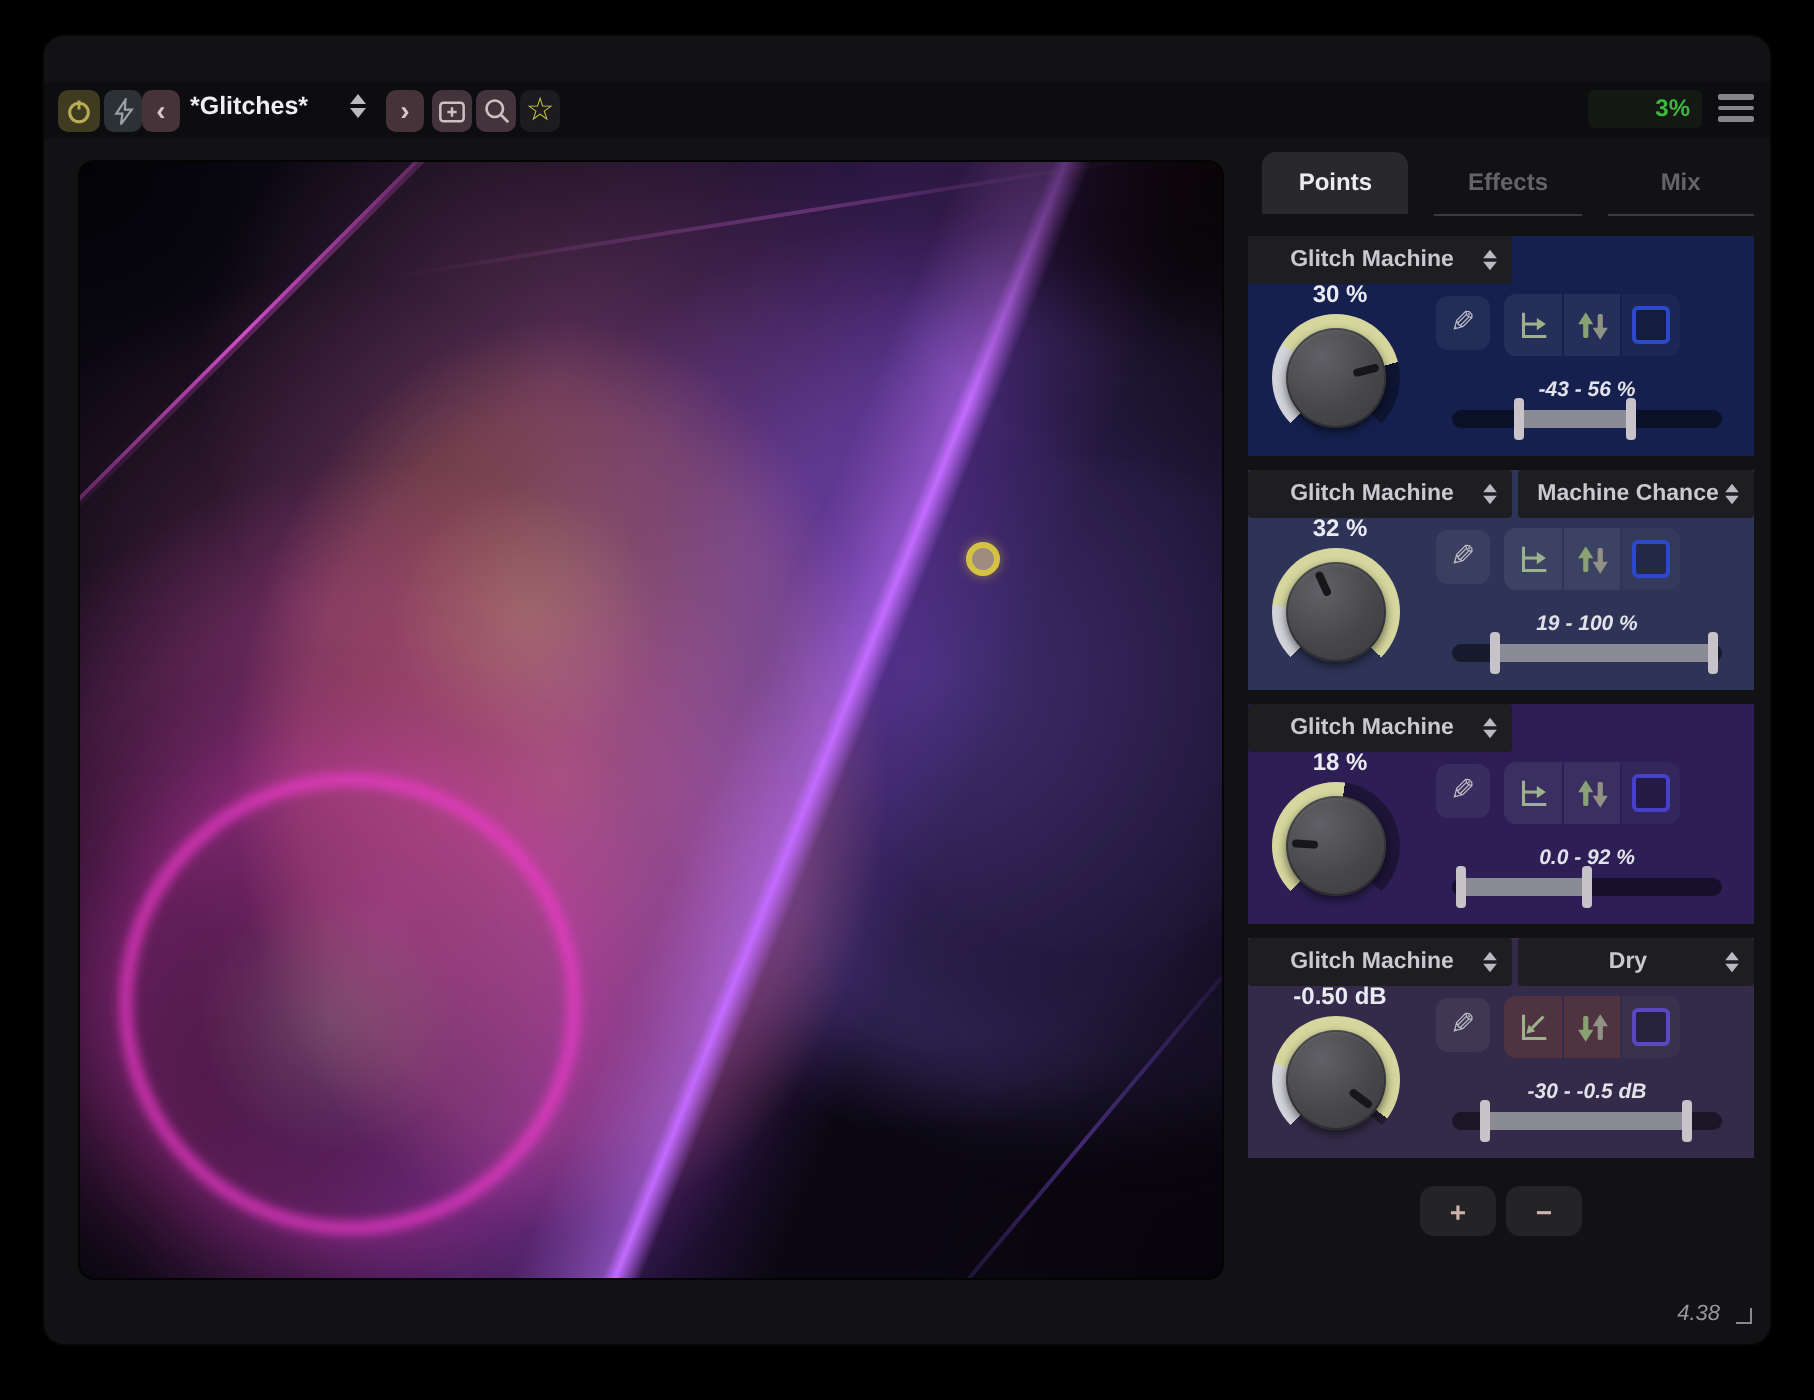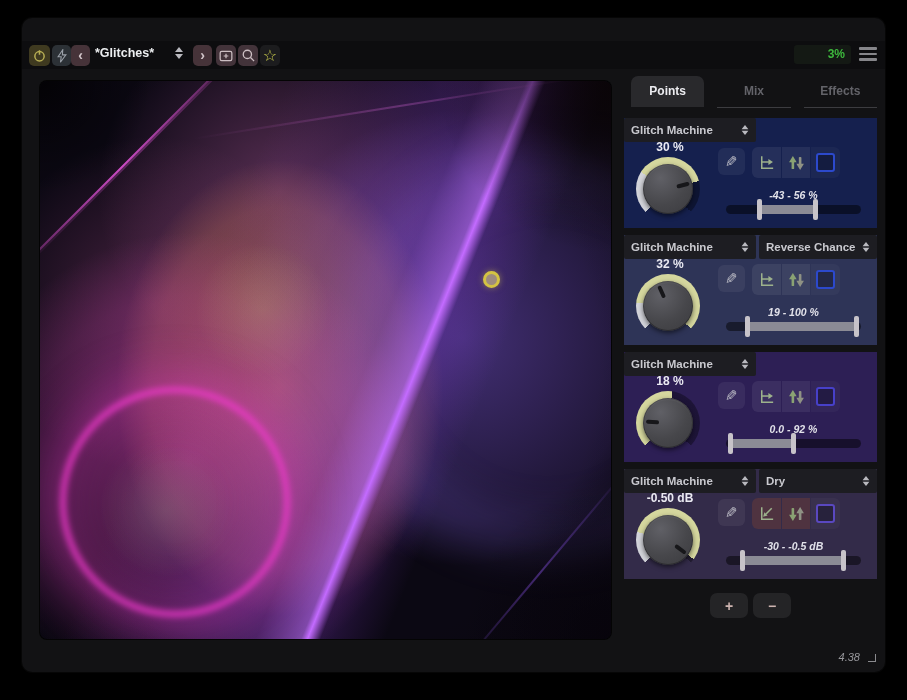--- a/index.html
+++ b/index.html
@@ -102,21 +102,21 @@
     color:#636369; border-bottom:1px solid #3c3c40; cursor:pointer; }
   .tab.active { background:#29292c; color:#ececf0; border-bottom:none; border-radius:7px 7px 0 0; }
 
   .module { position:absolute; left:0; width:253px; height:110px; }
   .m0 { top:43px; } .m1 { top:160px; } .m2 { top:277px; } .m3 { top:394px; }
   .mod-header { position:absolute; left:0; top:0; width:100%; height:24px; display:flex; gap:3px; }
   .dd { background:#1d1d22; border-radius:2px; display:flex; align-items:center;
     padding:0 7px; cursor:pointer; }
   .dd-source { width:132px; } .dd-param { flex:1; }
   .dd-label { flex:1; font-size:11.5px; font-weight:bold; color:#c9c9cf; white-space:nowrap;
-    overflow:hidden; }
+    overflow:hidden;text-align:center; }
   .dd .updown { transform:scale(.85); }
 
   .knob-value { position:absolute; left:4px; top:22px; width:84px; text-align:center;
     font-size:12px; font-weight:bold; color:#eaeaf2; white-space:nowrap; }
   .knob { position:absolute; left:12px; top:39px; width:64px; height:64px; cursor:pointer; }
   .knob-arc { position:absolute; inset:0; border-radius:50%; }
   .knob-body { position:absolute; left:7px; top:7px; width:50px; height:50px; border-radius:50%;
     background:radial-gradient(circle at 35% 28%, #606066, #47474b 55%, #3a3a3e 100%);
     box-shadow:inset 0 1px 2px rgba(255,255,255,.15), 0 2px 5px rgba(0,0,0,.55),
       inset 0 0 0 1px rgba(0,0,0,.35); }
@@ -223,22 +223,22 @@
       <div class="streak streak-4"></div>
       <div class="ring-magenta"></div>
       <div class="layer blob-gray-ring"></div>
       <div class="layer vignette"></div>
       <div class="pad-point" id="pad-point" style="left: 79%; top: 35.5%;"></div>
     </div>
 
     <div class="panel">
       <div class="tabs">
         <div class="tab active">Points</div>
+        <div class="tab">Effects</div>
         <div class="tab">Mix</div>
-        <div class="tab">Effects</div>
       </div>
 
       <div class="module m0" style="background: rgb(21, 32, 78);">
         <div class="mod-header">
           <div class="dd dd-source">
             <span class="dd-label">Glitch Machine</span>
             <span class="updown">
                 <i class="tri-up"></i>
                 <i class="tri-down"></i>
               </span>
@@ -295,21 +295,21 @@
       <div class="module m1" style="background: rgb(46, 52, 87);">
         <div class="mod-header">
           <div class="dd dd-source">
             <span class="dd-label">Glitch Machine</span>
             <span class="updown">
                 <i class="tri-up"></i>
                 <i class="tri-down"></i>
               </span>
           </div>
           <div class="dd dd-param">
-            <span class="dd-label">Reverse Chance</span>
+            <span class="dd-label">Machine Chance</span>
             <span class="updown">
                 <i class="tri-up"></i>
                 <i class="tri-down"></i>
               </span>
           </div>
         </div>
         <div class="knob-value">32 %</div>
         <div class="knob">
           <div class="knob-arc" style="background: conic-gradient(from 225deg, rgb(211, 212, 218) 0deg, rgb(211, 212, 218) 51.3deg, rgb(213, 215, 158) 51.3deg, rgb(213, 215, 158) 270deg, rgba(0, 0, 0, 0.35) 270deg, rgba(0, 0, 0, 0.35) 270deg, transparent 270deg, transparent 360deg);"></div>
           <div class="knob-body">

